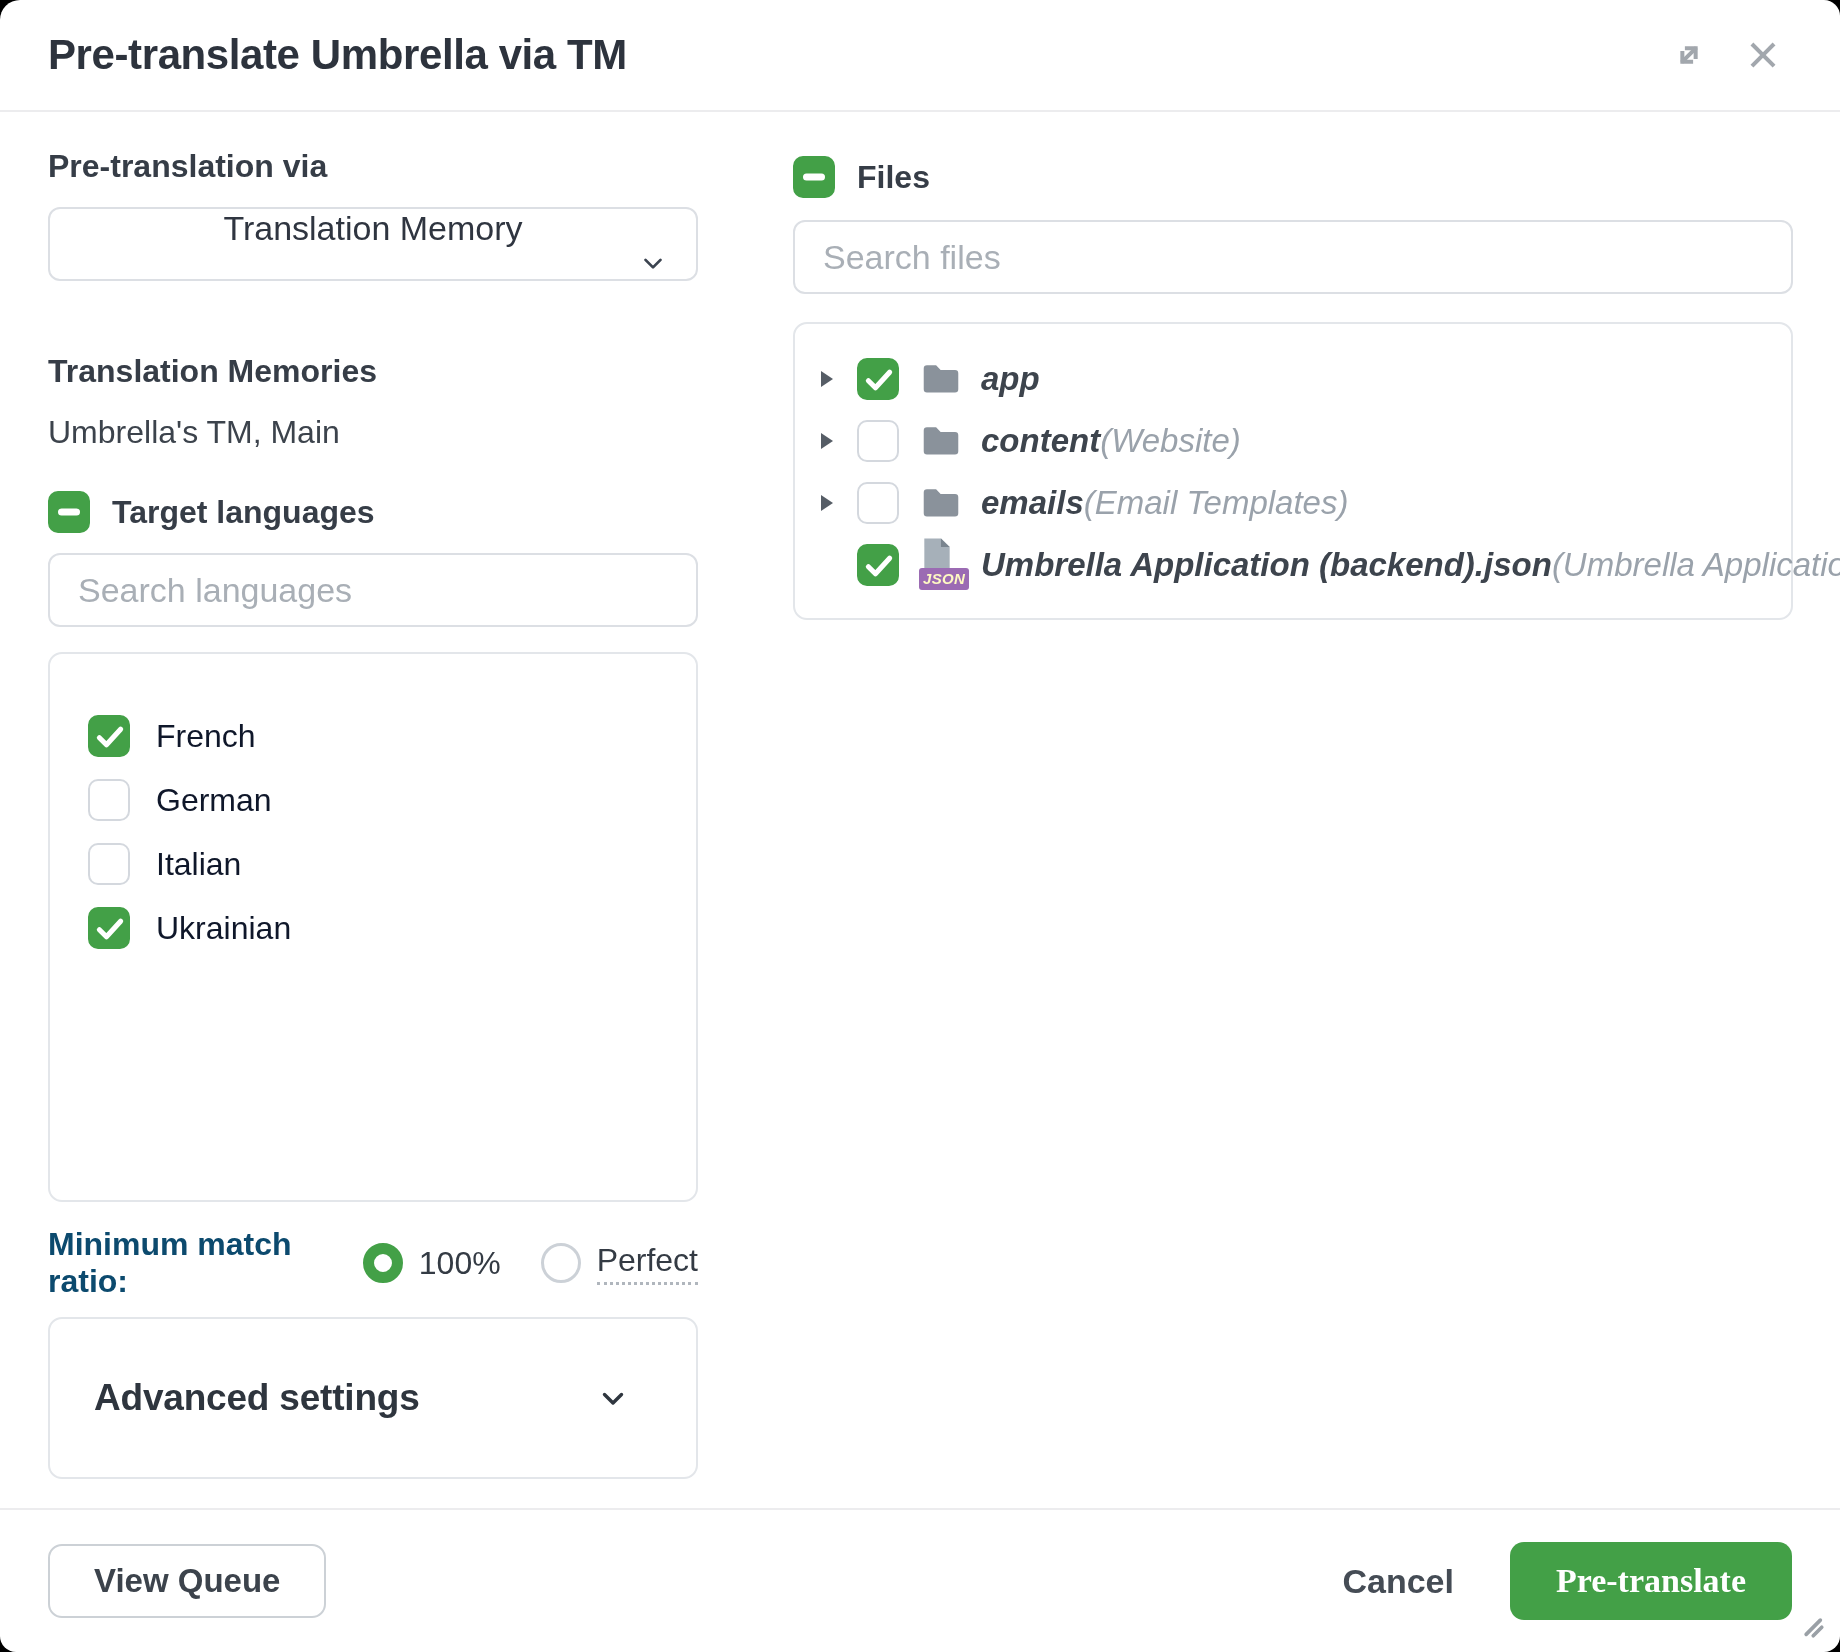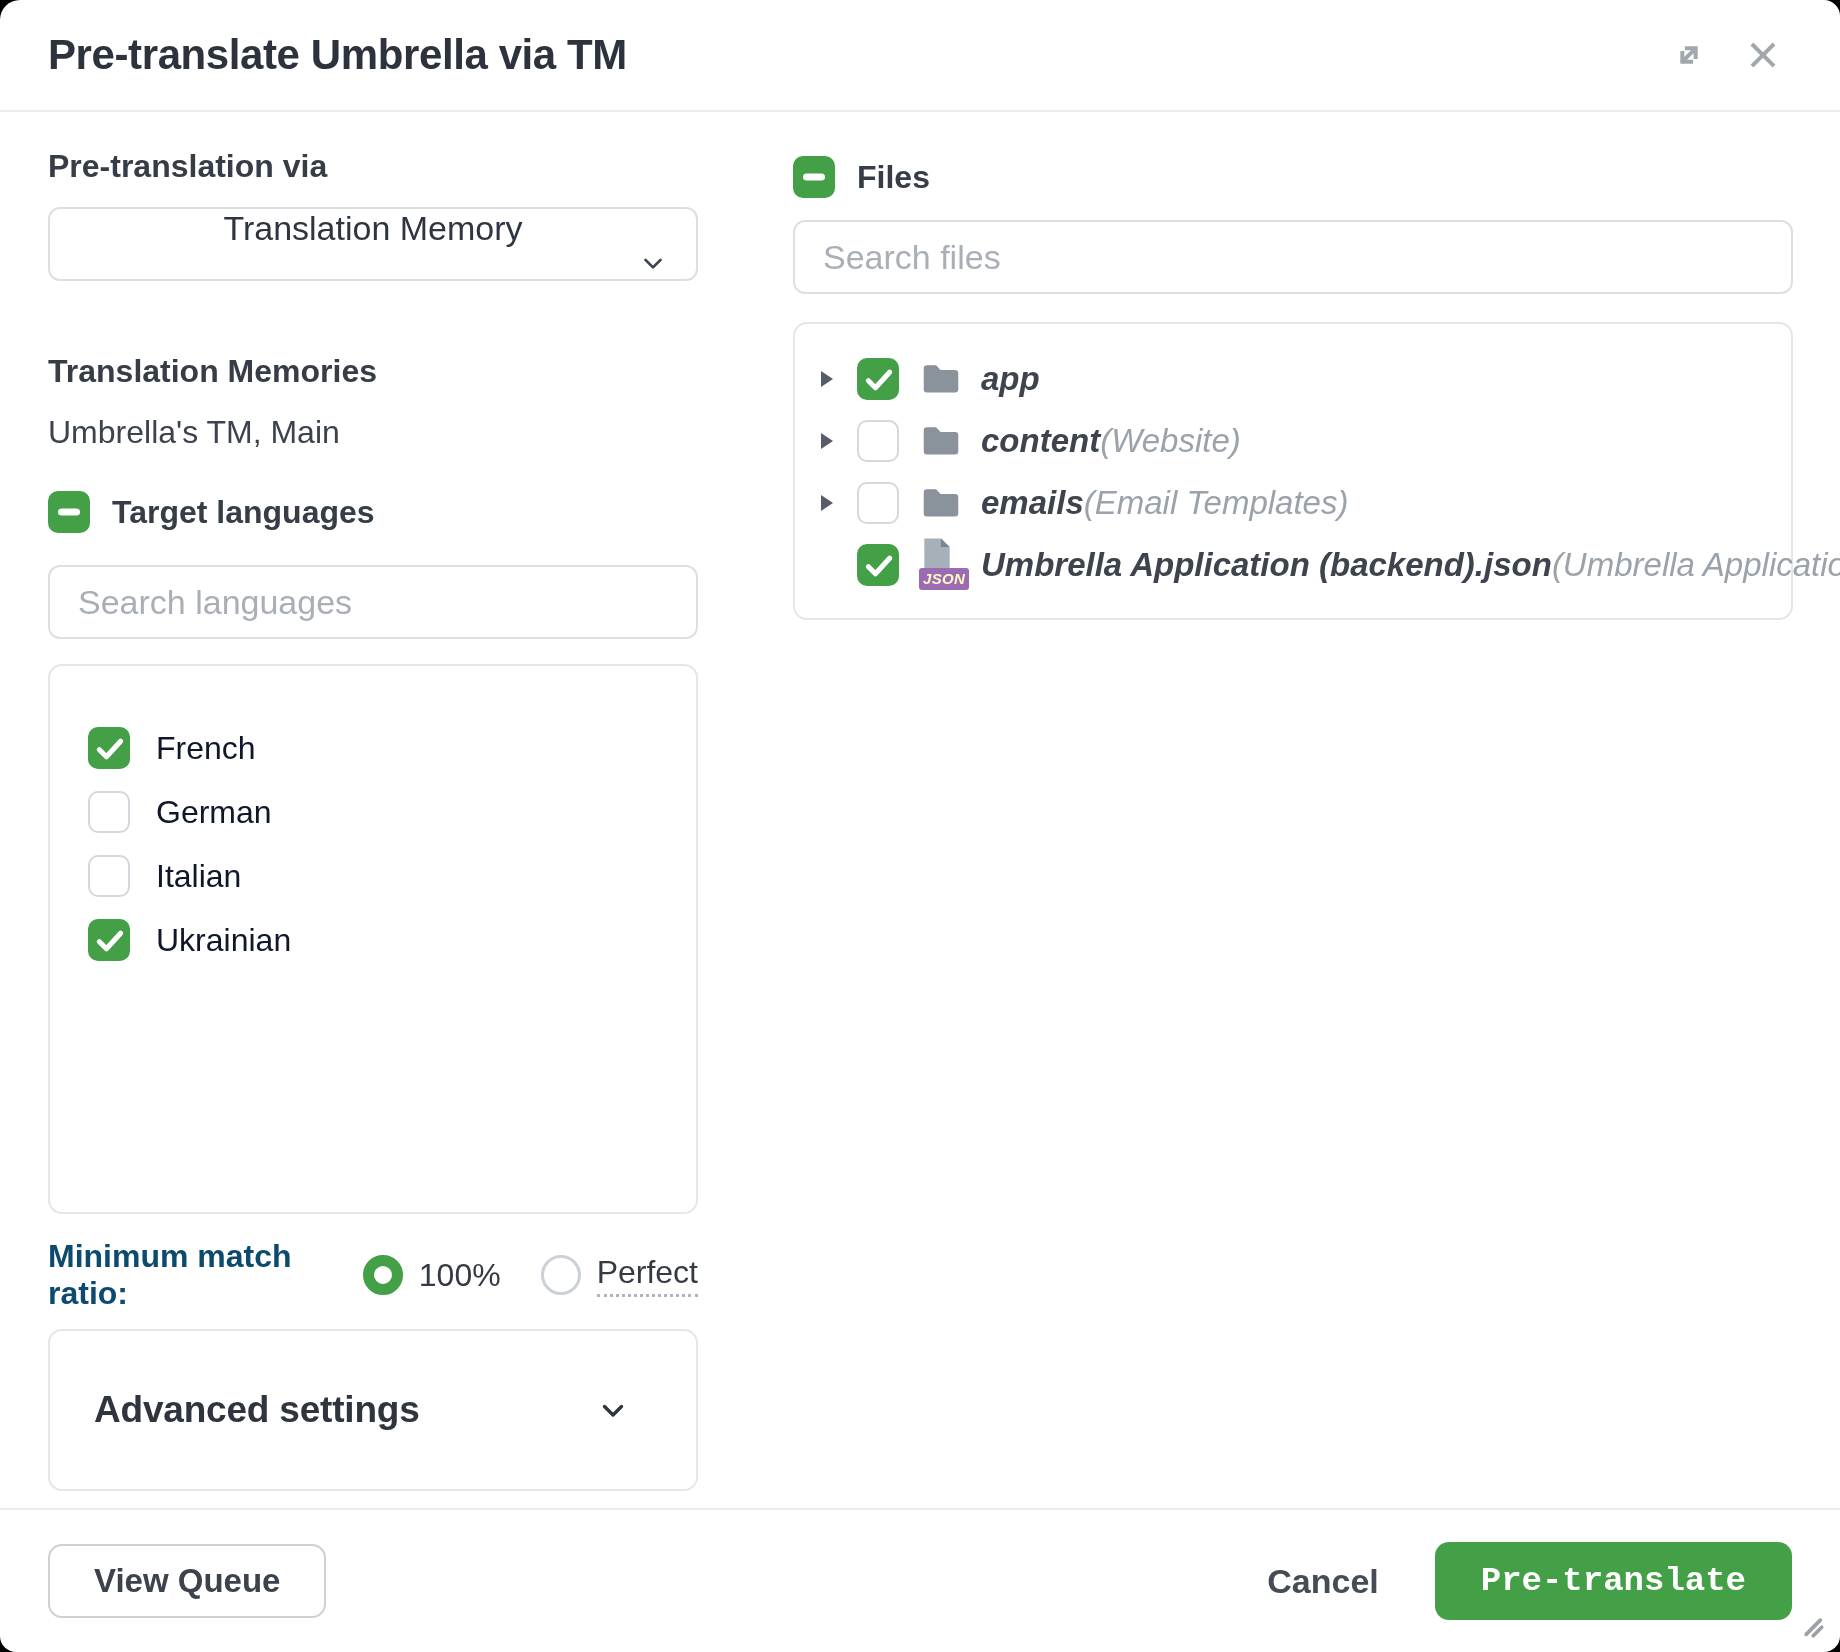--- a/index.html
+++ b/index.html
@@ -121,26 +121,26 @@
   .btn-secondary{
     height:74px;border:2px solid #ccd1d6;border-radius:14px;background:#fff;
     padding:0 44px;font-size:33px;font-weight:600;color:#3c434c;
     font-family:inherit;display:flex;align-items:center;cursor:pointer;
   }
   .footer-right{margin-left:auto;display:flex;align-items:center;gap:50px;}
   .btn-link{font-size:34px;font-weight:600;color:#454c55;cursor:pointer;background:none;border:none;font-family:inherit;}
   .btn-primary{
     height:78px;border:none;border-radius:14px;background:var(--green);
     padding:0 46px;font-size:34px;font-weight:600;color:#fff;
-    font-family:Liberation Mono, monospace;display:flex;align-items:center;cursor:pointer;
+    font-family:Liberation Serif, serif;display:flex;align-items:center;cursor:pointer;
   }
   .resize-handle{position:absolute;right:14px;bottom:12px;cursor:nwse-resize;}
   
   .mt-48{margin-top:48px;} .mt-22{margin-top:22px;} .mt-72{margin-top:72px;}
-  .mt-24{margin-top:24px;} .mt-40{margin-top:40px;} .mt-20{margin-top:32px;}
+  .mt-24{margin-top:24px;} .mt-40{margin-top:40px;} .mt-20{margin-top:20px;}
 </style>
 </head>
 <body>
 
 <div class="modal">
 
   <div class="header">
     <div class="title">Pre-translate Umbrella via TM</div>
     <div class="header-icons">
       <svg class="hicon" viewBox="0 0 24 24" fill="none" stroke="#a2a7ad" stroke-width="2.3" stroke-linecap="square">

